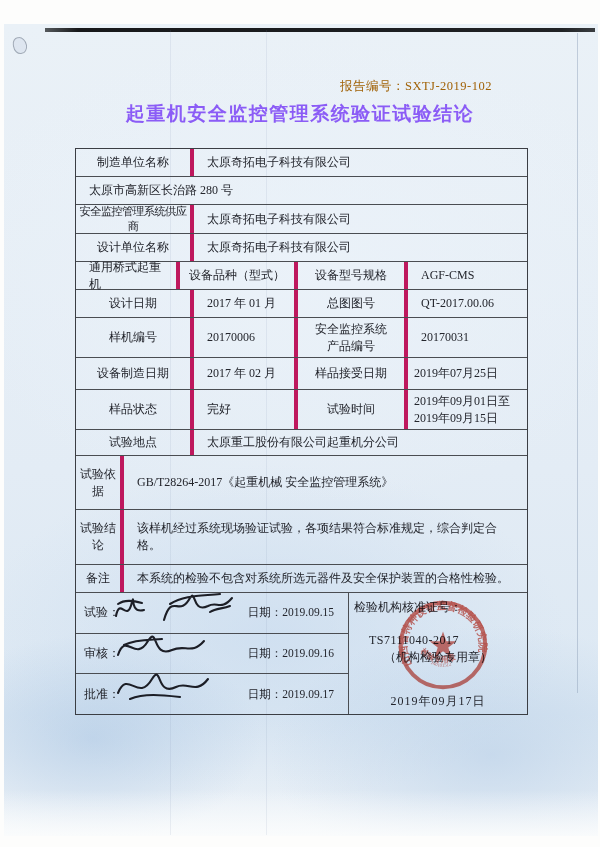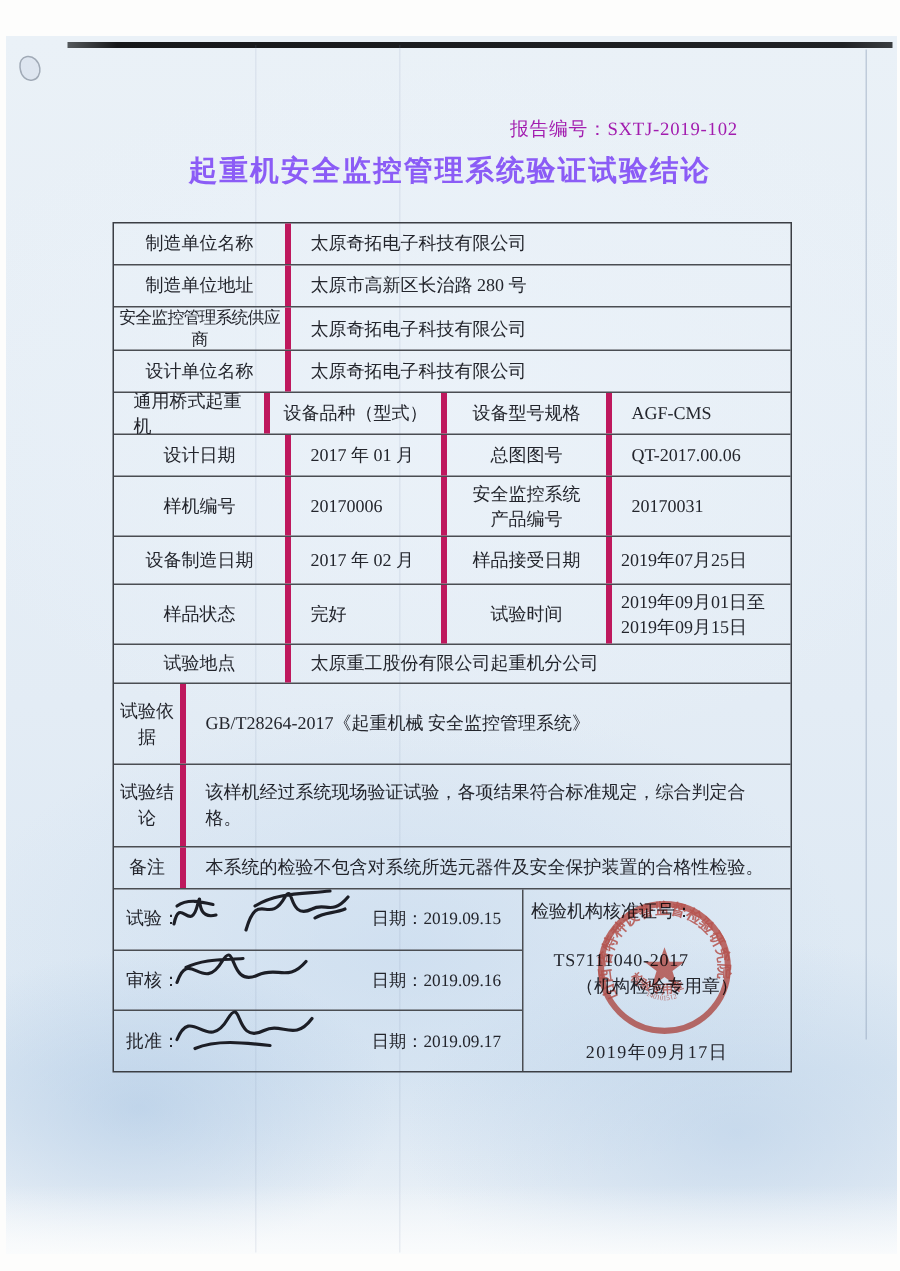--- a/index.html
+++ b/index.html
@@ -18,21 +18,21 @@
   .scan-topline { position:absolute; left:45px; top:28px; width:550px; height:4px;
     background:linear-gradient(90deg,#55595c 0%, #17181a 6%, #202225 94%, #3a3d40 100%); }
   .scan-mark { position:absolute; left:13px; top:37px; width:14px; height:17px;
     border:1px solid rgba(110,120,135,.55); border-radius:40% 55% 45% 50%;
     background:rgba(200,210,225,.35); transform:rotate(-8deg); }
   .scan-crease { position:absolute; left:577px; top:33px; width:1px; height:660px;
     background:rgba(140,158,182,.45); }
   .streak { position:absolute; top:30px; height:805px; width:1px; background:rgba(120,140,170,.12); }
 
   .report-no { position:absolute; top:78px; right:108px; font-size:12.5px;
-    color:#a21caf; letter-spacing:.5px; }
+    color:#a16207; letter-spacing:.5px; }
   .doc-title { position:absolute; top:101px; left:0; width:600px; text-align:center;
     font-size:19px; font-weight:bold; letter-spacing:1.5px; color:#8b5cf6; }
 
   .tbl { position:absolute; left:75px; top:148px; width:453px;
     border:1.5px solid #3b3e44; font-size:12px; }
   .row { display:flex; border-bottom:1px solid #4a4d52; }
   .row:last-child { border-bottom:none; }
   .cell { display:flex; align-items:center; border-right:4px solid #be185d; }
   .cell:last-child { border-right:none; }
   .lab { justify-content:center; text-align:center; padding:1px 2px; }
@@ -78,21 +78,20 @@
 
 <div class="doc-title">起重机安全监控管理系统验证试验结论</div>
 
 <div class="tbl">
 
   <div class="row h28">
     <div class="cell lab c-label">制造单位名称</div>
     <div class="cell val c-rest">太原奇拓电子科技有限公司</div>
   </div>
   <div class="row h28">
-    <div class="cell lab c-label">制造单位地址</div>
     <div class="cell val c-rest">太原市高新区长治路 280 号</div>
   </div>
   <div class="row h29">
     <div class="cell lab c-label tight">安全监控管理系统供应商</div>
     <div class="cell val c-rest">太原奇拓电子科技有限公司</div>
   </div>
   <div class="row h28">
     <div class="cell lab c-label">设计单位名称</div>
     <div class="cell val c-rest">太原奇拓电子科技有限公司</div>
   </div>

